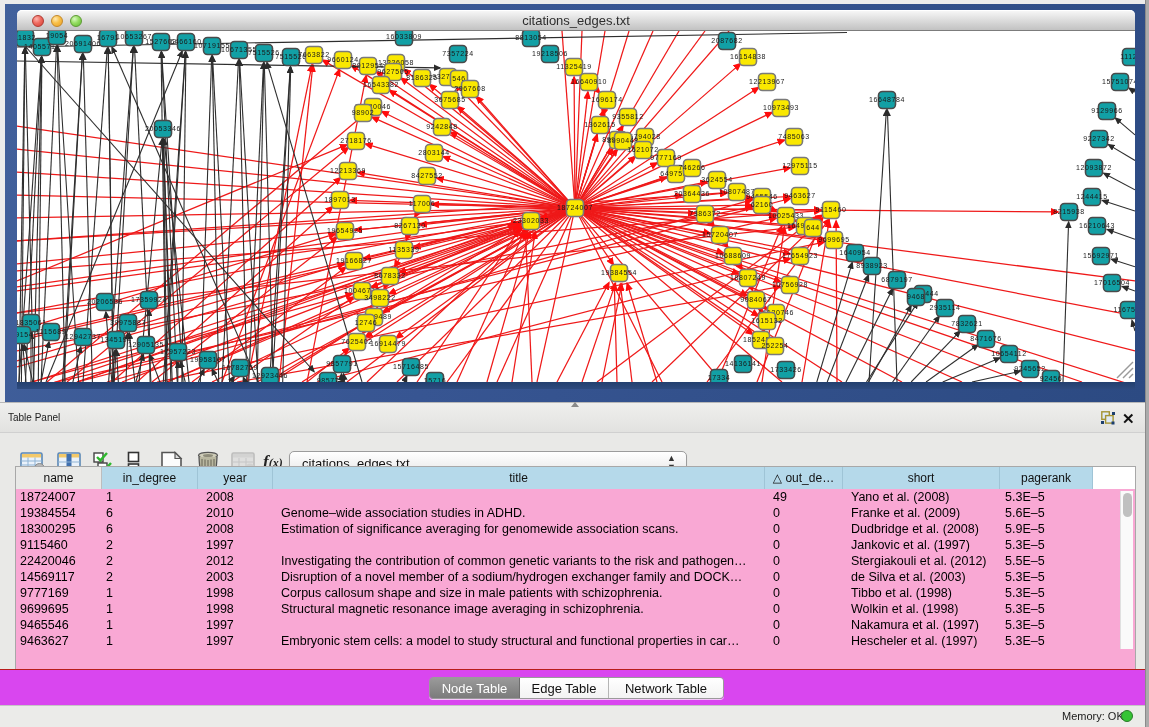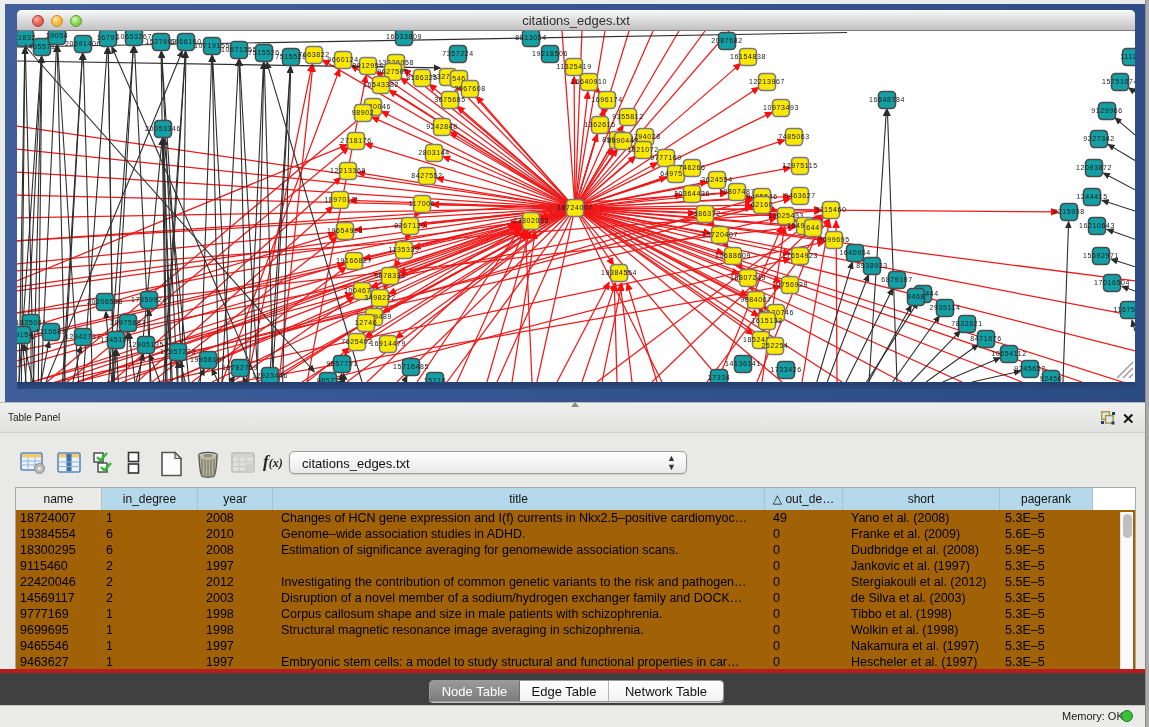--- a/index.html
+++ b/index.html
@@ -25,38 +25,38 @@
 #grip{position:absolute;left:571px;top:-1px;width:0;height:0;border-left:4px solid transparent;border-right:4px solid transparent;border-bottom:5px solid #8a8a8a}
 #pclose{position:absolute;left:1122px;top:7px;font-size:15px;font-weight:bold;color:#111}
 #pfloat{position:absolute;left:1101px;top:8px;width:14px;height:14px}
 
 #toolbar{position:absolute;left:0;top:32px;width:100%;height:46px}
 .ticon{position:absolute;top:17px}
 #combo{position:absolute;left:289px;top:17px;width:398px;height:23px;border:1px solid #9c9c9c;border-radius:5px;background:linear-gradient(#fff,#f2f2f2 60%,#e8e8e8);box-shadow:0 1px 1px rgba(0,0,0,0.12)}
 #combo .lab{position:absolute;left:12px;top:3.5px;font-size:13px;color:#111}
 #combo .arr{position:absolute;right:10px;top:2px;font-size:9px;color:#333;line-height:9px;text-align:center}
 
-#tblwrap{position:absolute;left:15px;top:85px;width:1121px;height:234px;background:#a16207;border:1px solid #a8a8a8}
+#tblwrap{position:absolute;left:15px;top:64px;width:1121px;height:234px;background:#f9a8d4;border:1px solid #a8a8a8}
 #thead{position:absolute;left:0;top:0;width:1119px;height:22px;background:#fff}
 #thead .th{position:absolute;top:0;height:22px;font-size:12px;color:#111;text-align:center;line-height:22px;border-right:1px solid #9fc4d6;background:#b5d9ea}
 #thead .th0{background:#e9e9e7;border-right:1px solid #bdbdbd}
 #tbody{position:absolute;left:0;top:22px;width:1119px}
 .tr{position:relative;width:100%;height:16px;font-size:12.5px;color:#000;white-space:nowrap}
 .tr div{position:absolute;top:0;height:16px;line-height:16.5px;overflow:hidden}
 .c0{left:4px;width:82px}
 .c1{left:90px;width:92px}
 .c2{left:190px;width:72px}
 .c3{left:265px;width:488px}
 .c4{left:757px;width:74px}
 .c5{left:835px;width:150px}
 .c6{left:989px;width:100px}
 #vscroll{position:absolute;right:2px;top:24px;width:13px;height:158px;background:#fafafa;border-left:1px solid #e0e0e0}
 #vscroll .th{position:absolute;left:2px;top:2px;width:9px;height:24px;border-radius:5px;background:#c0c0c0}
 
-#tabs{position:absolute;left:0;top:267px;width:100%;height:36px;border-top:4px solid #b91c1c;background:#404040}
+#tabs{position:absolute;left:0;top:267px;width:100%;height:36px;border-top:1px solid #b91c1c;background:#d946ef}
 #seg{position:absolute;left:429px;top:7px;height:22px;display:flex;border:1px solid #9a9a9a;border-radius:4px;overflow:hidden;box-shadow:0 1px 0 rgba(255,255,255,0.7)}
 #seg .s{height:22px;line-height:21px;font-size:13px;text-align:center;background:linear-gradient(#fff,#f1f1f1);color:#111;border-right:1px solid #b5b5b5}
 #seg .sel{background:linear-gradient(#9a9a9a,#787878);color:#fff;border-right:1px solid #6e6e6e}
 #seg .s:last-child{border-right:none}
 
 #status{position:absolute;left:0;top:303px;width:100%;height:22px;border-top:1px solid #c6c6c6;background:#ebebe9}
 #status .m{position:absolute;left:1062px;top:4px;font-size:11px;color:#1a1a1a}
 #status .dot{position:absolute;left:1121px;top:4px;width:12px;height:12px;border-radius:50%;background:#35c435;border:1px solid #2a7b2a}
 </style></head>
 <body>
@@ -722,21 +722,20 @@
       <div class="th" style="left:257px;width:492px">title</div>
       <div class="th" style="left:749px;width:78px">△ out_de…</div>
       <div class="th" style="left:827px;width:157px">short</div>
       <div class="th" style="left:984px;width:93px">pagerank</div>
     </div>
     <div id="tbody">
 <div class="tr">
           <div class="c0">18724007</div>
           <div class="c1">1</div>
           <div class="c2">2008</div>
-          <div class="c3">Changes of HCN gene expression and I(f) currents in Nkx2.5–positive cardiomyoc…</div>
           <div class="c4">49</div>
           <div class="c5">Yano et al. (2008)</div>
           <div class="c6">5.3E–5</div>
         </div>
 <div class="tr">
           <div class="c0">19384554</div>
           <div class="c1">6</div>
           <div class="c2">2010</div>
           <div class="c3">Genome–wide association studies in ADHD.</div>
           <div class="c4">0</div>

